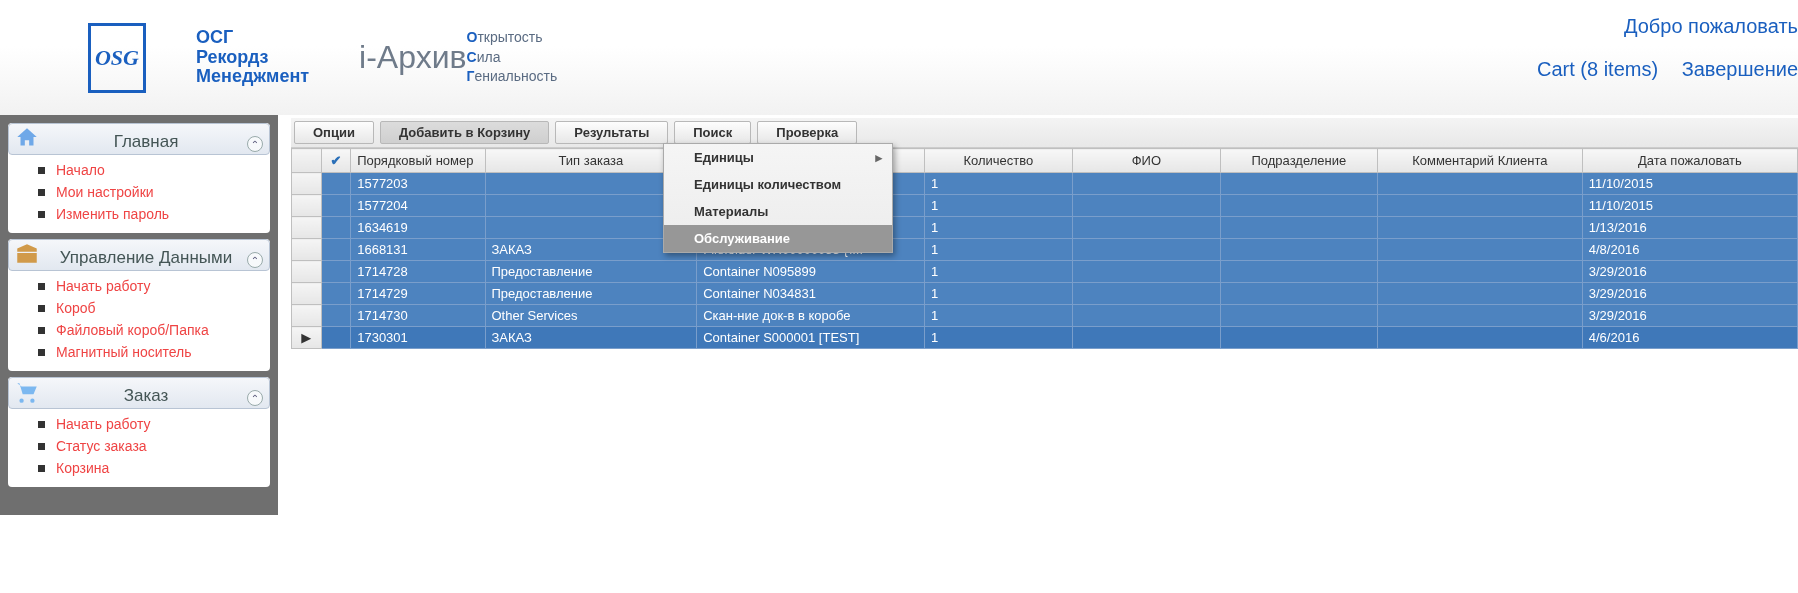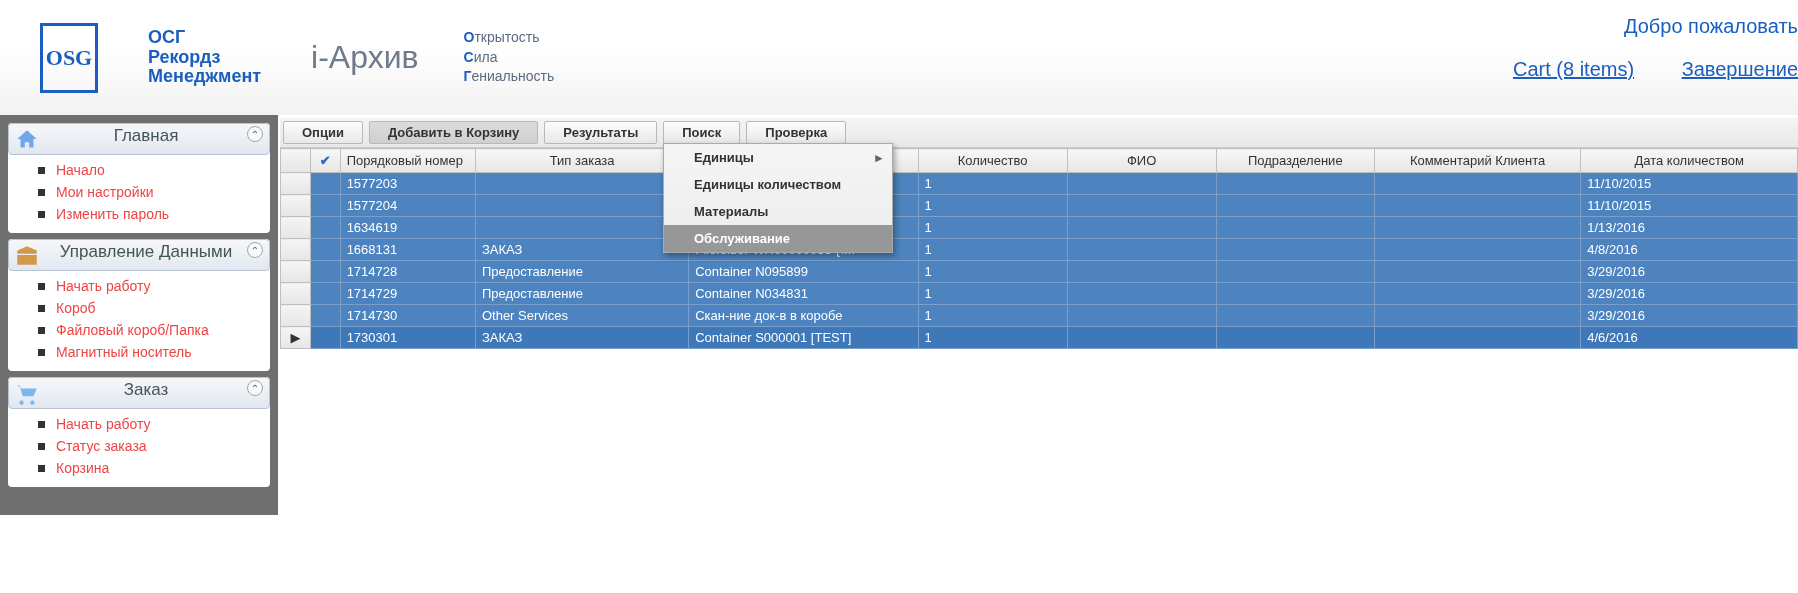--- a/index.html
+++ b/index.html
@@ -26,58 +26,58 @@
   .logo-sq {
     width: 58px;
     height: 70px;
     border: 3px solid #1a5fbf;
     display: flex;
     align-items: center;
     justify-content: center;
     color: #1a5fbf;
     font-weight: bold;
     font-size: 22px;
+    font-style: italic;
     font-family: Georgia, serif;
+    margin-left: 48px;
   }
   .logo-txt {
     color: #1a5fbf;
     font-size: 18px;
     line-height: 1.1;
     font-weight: bold;
     margin-left: 40px;
   }
   .iarchive {
     margin-left: 50px;
     font-size: 32px;
     color: #6f7b8a;
     font-weight: 300;
     font-family: Arial, sans-serif;
   }
   .osg-tag {
-    margin-left: 45px;
     color: #5a6b82;
     font-size: 14px;
     line-height: 1.4;
   }
   .osg-tag .o { color: #1a5fbf; font-weight: bold; }
   .top-right {
     position: absolute;
     right: 0;
     top: 15px;
     text-align: right;
     font-size: 20px;
     color: #1a5fbf;
   }
   .top-right .links {
     margin-top: 20px;
   }
   .top-right a {
     color: #1a5fbf;
-    text-decoration: underline;
-    margin-left: 42px;
+    margin-left: 18px;
     cursor: pointer;
     text-align: right;
   }
   .main {
     display: flex;
     align-items: flex-start;
   }
   .sidebar {
     width: 278px;
     background: #6f6f6f;
@@ -88,21 +88,21 @@
     background: #fff;
     border-radius: 4px;
     margin-bottom: 6px;
     overflow: hidden;
   }
   .panel-head {
     background: linear-gradient(to bottom, #f5f7fa, #e2e8f0);
     border: 1px solid #b8c4d4;
     border-radius: 4px;
     display: flex;
-    align-items: flex-start;
+    align-items: flex-end;
     padding: 2px 6px 2px 4px;
     position: relative;
     height: 32px;
   }
   .panel-head .icon {
     width: 28px;
     height: 28px;
     margin-right: 4px;
     display:flex;
     align-items:center;
@@ -142,21 +142,21 @@
     content: "";
     position: absolute;
     left: 0;
     top: 8px;
     width: 7px;
     height: 7px;
     background: #333;
   }
   .content {
     flex: 1;
-    padding: 3px 0 0 2px;
+    padding: 3px 0 0 13px;
     position: relative;
   }
   .toolbar {
     display: flex;
     gap: 6px;
     padding: 3px;
     background: linear-gradient(to bottom,#f4f4f4,#e8e8e8);
     border-bottom:1px solid #ccc;
   }
   .tb-btn {
@@ -357,21 +357,21 @@
         <tr>
           <th class="row-ind"></th>
           <th><span class="check-hdr">✔</span></th>
           <th style="text-align:left;">Порядковый номер</th>
           <th>Тип заказа</th>
           <th>Детали</th>
           <th>Количество</th>
           <th>ФИО</th>
           <th>Подразделение</th>
           <th>Комментарий Клиента</th>
-          <th>Дата количеством</th>
+          <th>Дата пожаловать</th>
         </tr>
       </thead>
       <tbody>
           <tr>
             <td class="row-ind"></td>
             <td></td>
             <td>1577203</td>
             <td></td>
             <td>Container TEST012 (Per...</td>
             <td>1</td>

